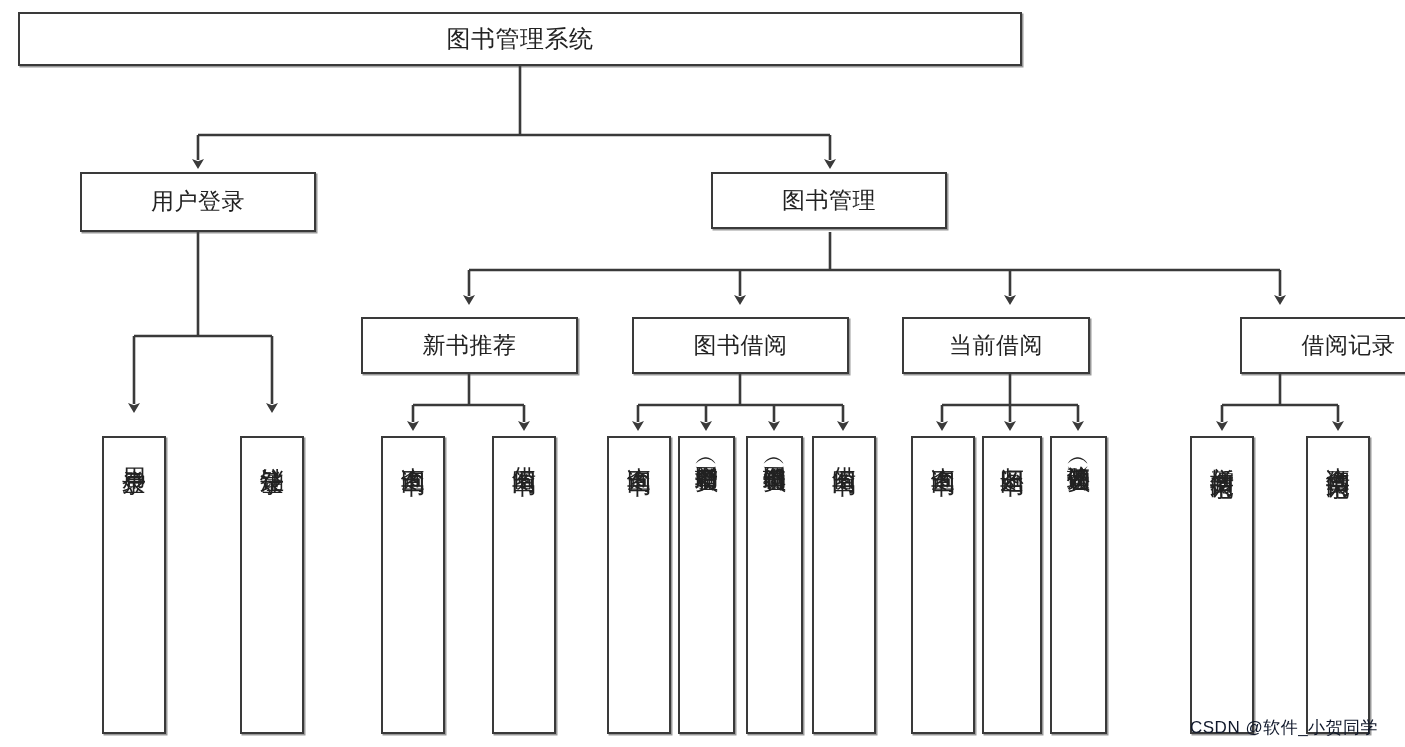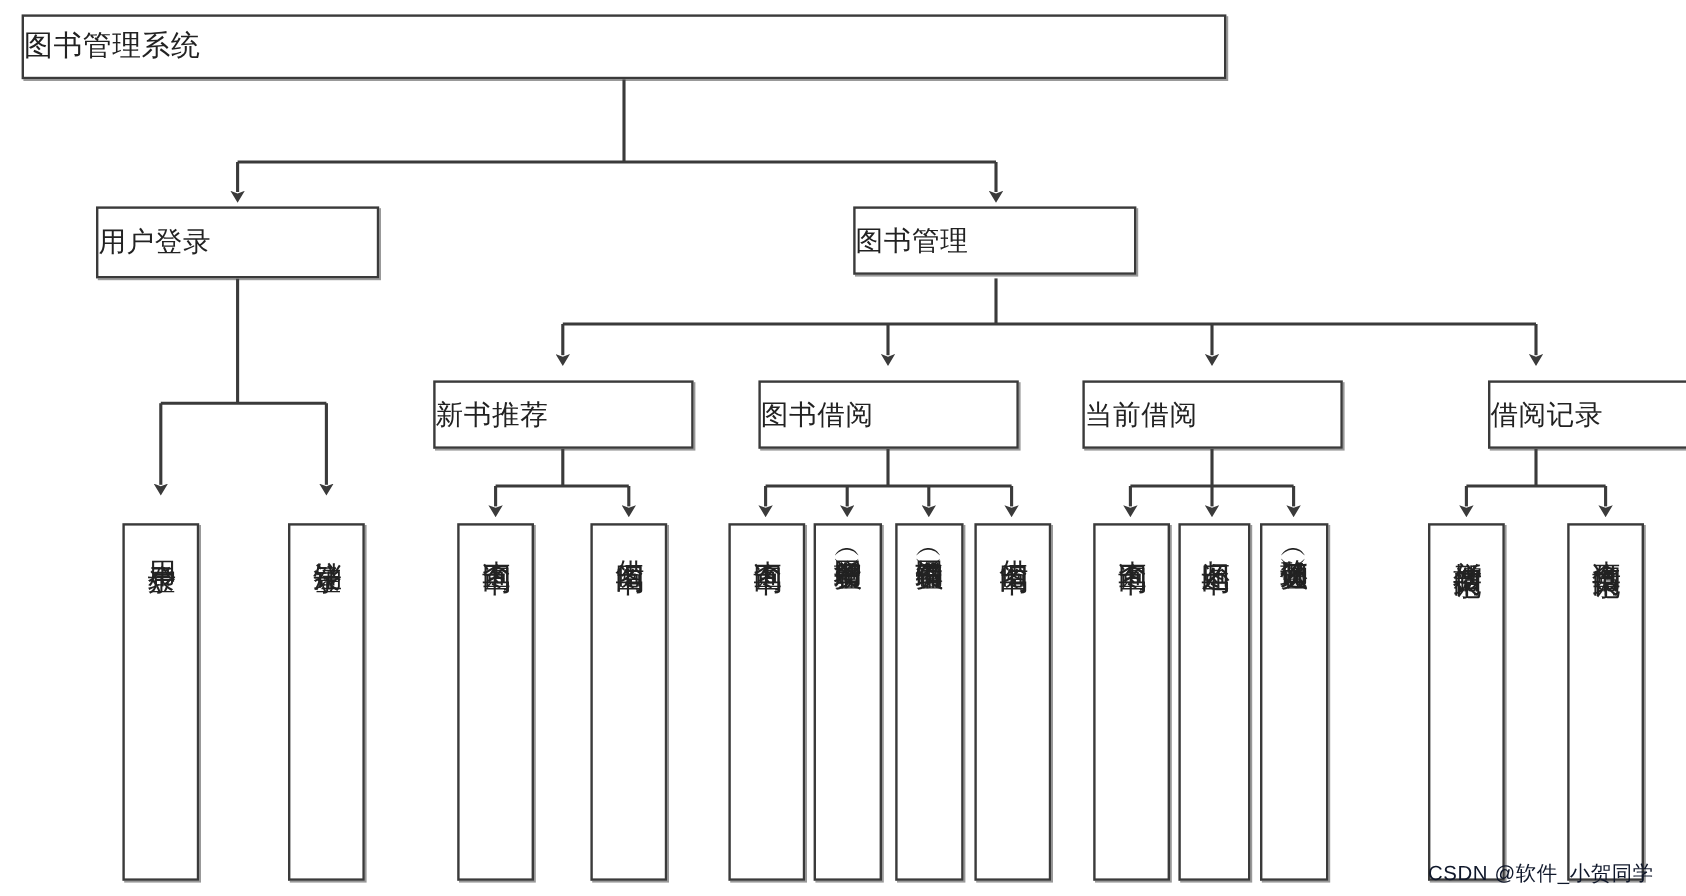--- a/index.html
+++ b/index.html
@@ -25,20 +25,21 @@
     height: 747px;
     pointer-events: none;
   }
   .node {
     position: absolute;
     box-sizing: border-box;
     background: #ffffff;
     border: 2px solid #3a3a3a;
     display: flex;
     align-items: center;
+    justify-content: center;
     color: #222222;
     box-shadow: 1.5px 1.5px 0 rgba(70,70,70,0.55);
   }
   .node .lbl {
     display: block;
     text-align: center;
     line-height: 1.12;
     letter-spacing: 0.5px;
   }
   .node.horiz .lbl {
@@ -138,21 +139,21 @@
   <div class="node horiz" style="left:711px; top:172px; width:236px; height:57px;">
     <span class="lbl">图书管理</span>
   </div>
 
   <div class="node horiz" style="left:632px; top:317px; width:217px; height:57px;">
     <span class="lbl">图书借阅</span>
   </div>
   <div class="node horiz" style="left:361px; top:317px; width:217px; height:57px;">
     <span class="lbl">新书推荐</span>
   </div>
-  <div class="node horiz" style="left:902px; top:317px; width:217px; height:57px;">
+  <div class="node horiz" style="left:902px; top:317px; width:188px; height:57px;">
     <span class="lbl">当前借阅</span>
   </div>
   <div class="node horiz" style="left:1240px; top:317px; width:217px; height:57px;">
     <span class="lbl">借阅记录</span>
   </div>
 
   <div class="node vert" style="left:102px; top:436px; width:64px; height:298px;">
     <span class="lbl">用户登录</span>
   </div>
   <div class="node vert" style="left:240px; top:436px; width:64px; height:298px;">

